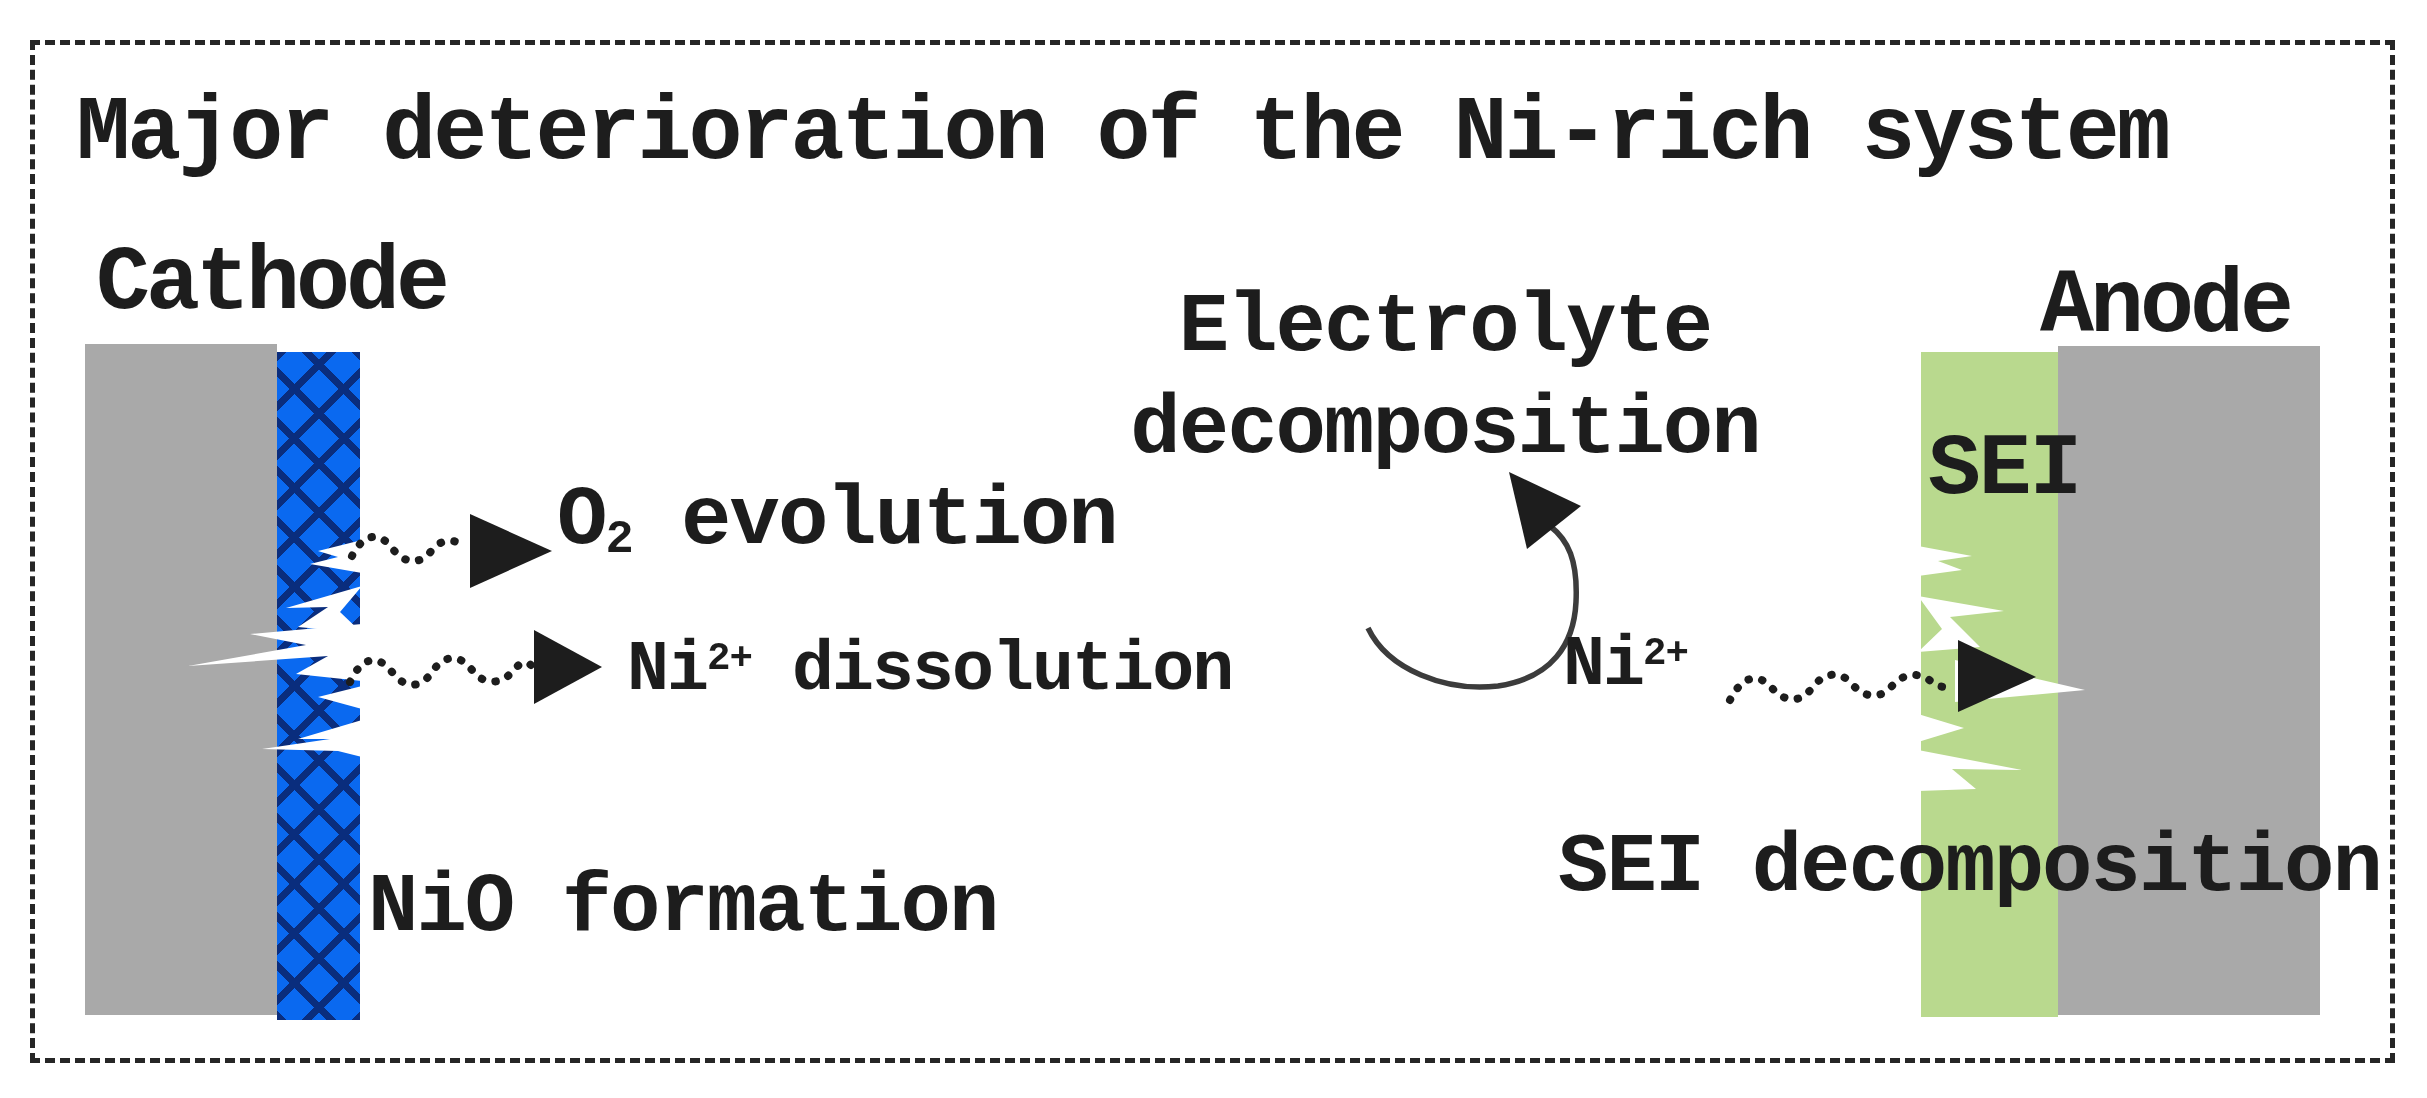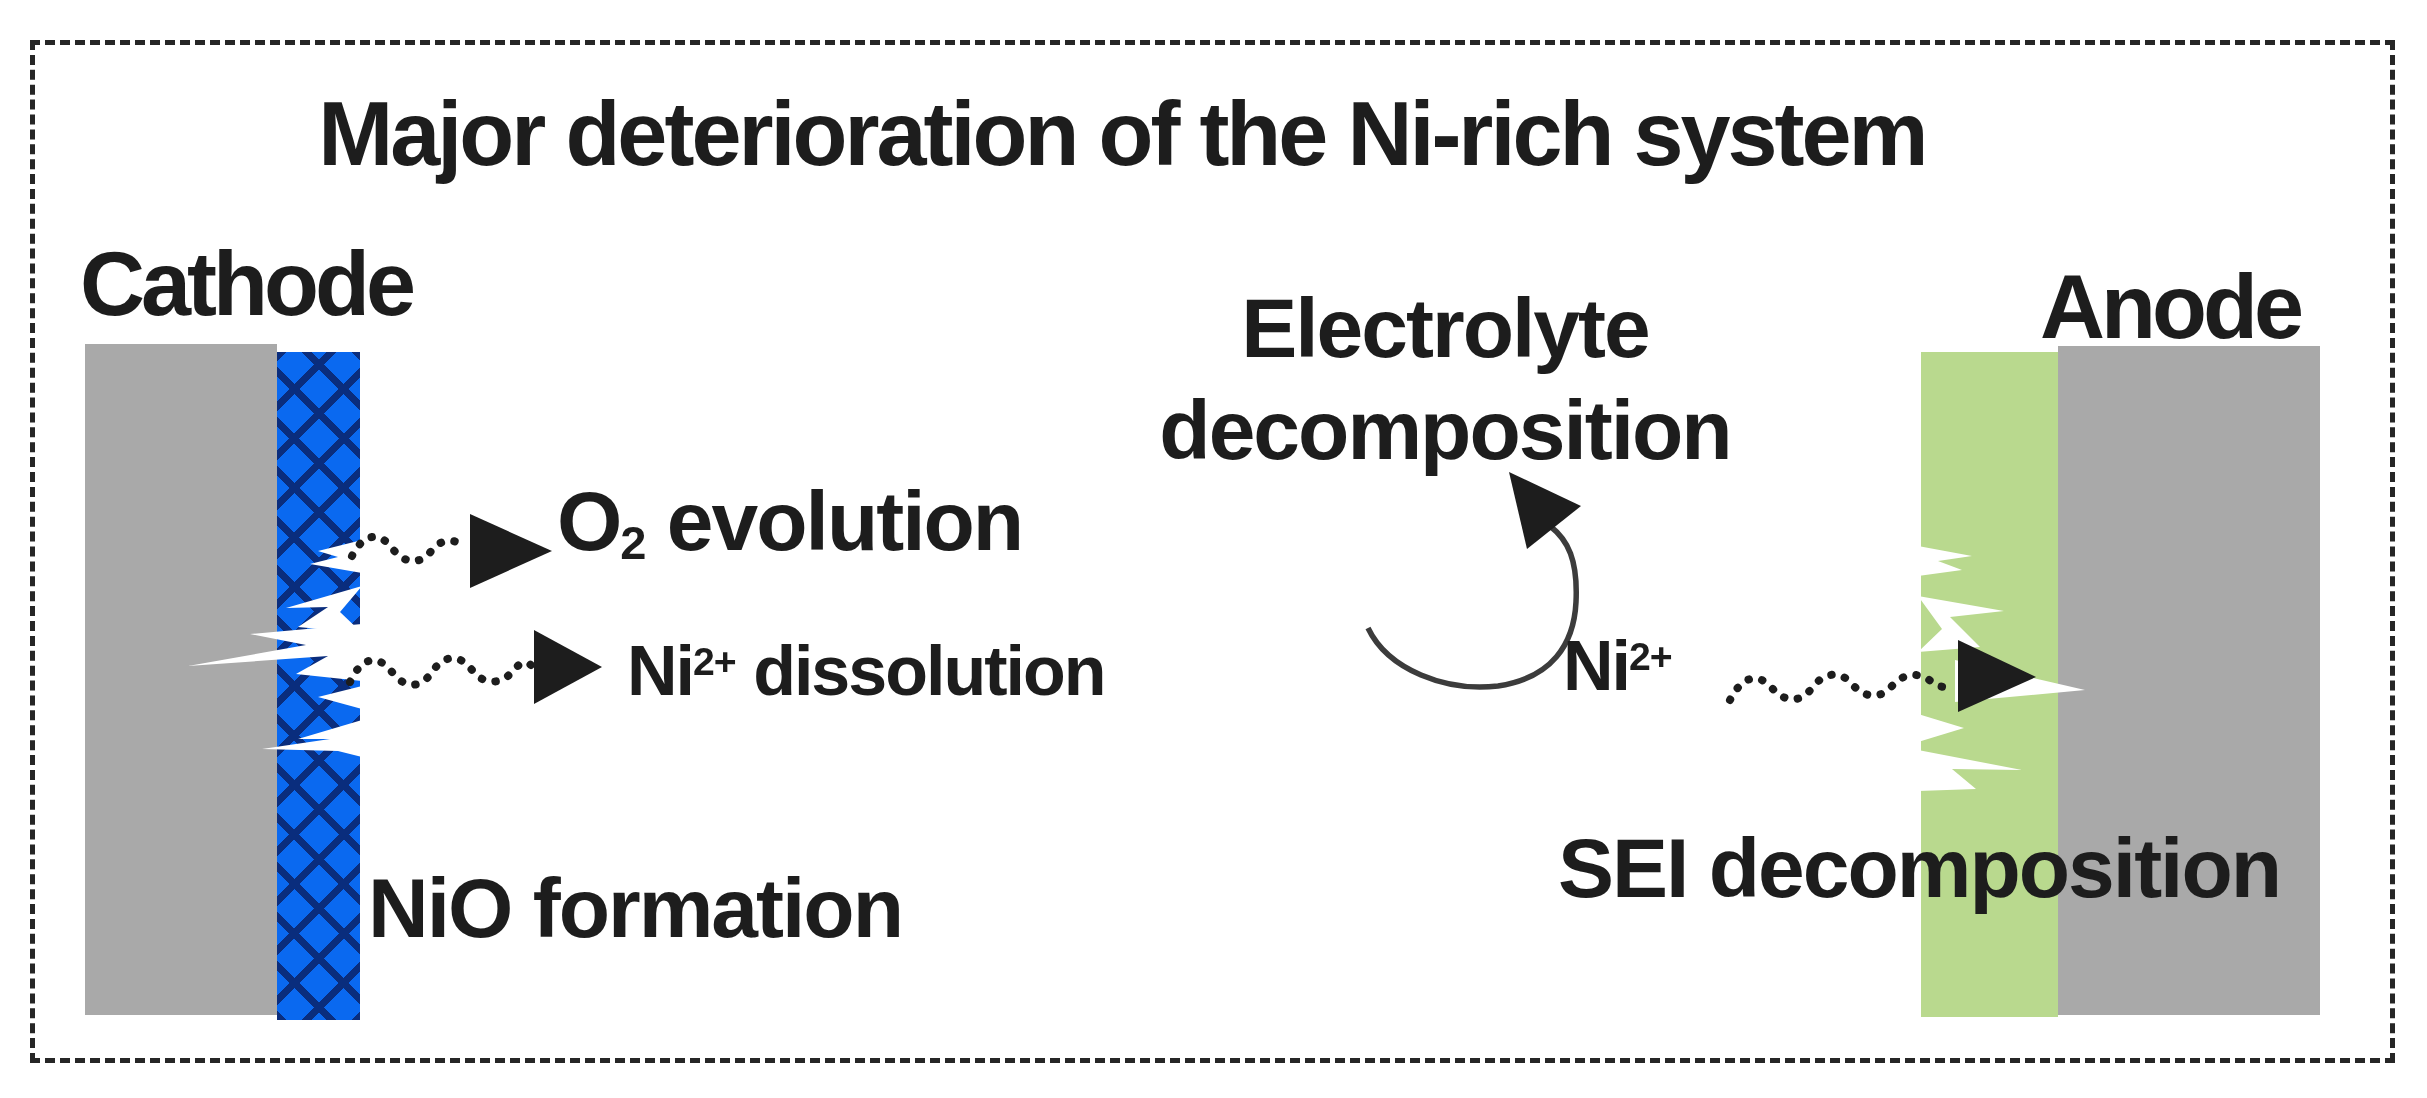--- a/index.html
+++ b/index.html
@@ -8,24 +8,24 @@
     background:var(--background,#fff);
     font-family:"Liberation Sans","DejaVu Sans",sans-serif;
     overflow:hidden;
   }
   .dashed-border{
     position:absolute; left:30px; top:40px; width:2365px; height:1023px;
     box-sizing:border-box; border:5px dashed var(--border-dash,#262626);
   }
   .t{
     position:absolute; font-weight:bold; color:var(--ink,#1d1d1d);
-    white-space:nowrap; line-height:1; letter-spacing:-2px;
+    white-space:nowrap; line-height:1; letter-spacing:-2px;font-family:Liberation Mono, monospace;
   }
   .title{ font-size:90px; top:89px; left:1122px; transform:translateX(-50%); letter-spacing:-3px;}
-  .cathode-label{ font-size:90px; top:239px; left:80px; letter-spacing:-4px;}
+  .cathode-label{ font-size:90px; top:239px; left:96px; letter-spacing:-4px;}
   .anode-label{ font-size:90px; top:262px; left:2040px; letter-spacing:-4px;}
   .electro1{ font-size:84px; top:286px; left:1445px; transform:translateX(-50%);}
   .electro2{ font-size:84px; top:388px; left:1445px; transform:translateX(-50%);}
   .o2-evolution{ font-size:84px; top:479px; left:557px;}
   .ni-dissolution{ font-size:70px; top:636px; left:627px;}
   .nio-formation{ font-size:84px; top:866px; left:368px;}
   .ni-ion{ font-size:70px; top:631px; left:1563px;}
   .sei-label{ font-size:88px; top:426px; left:1928px;}
   .sei-decomposition{ font-size:84px; top:826px; left:1510px;margin-left:48px;}
   .sb{ font-size:.56em; vertical-align:-0.2em; letter-spacing:-1px;}
@@ -97,16 +97,17 @@
   <div class="t electro1">Electrolyte</div>
 
   <div class="t o2-evolution"><span>O</span><span class="sb">2</span><span> evolution</span></div>
 
   <div class="t ni-dissolution"><span>Ni</span><span class="sp">2+</span><span> dissolution</span></div>
 
   <div class="t nio-formation">NiO formation</div>
 
   <div class="t ni-ion"><span>Ni</span><span class="sp">2+</span></div>
 
+  <div class="t sei-label">SEI</div>
 
   <div class="t sei-decomposition">SEI decomposition</div>
 
 </div>
 
 </body></html>

